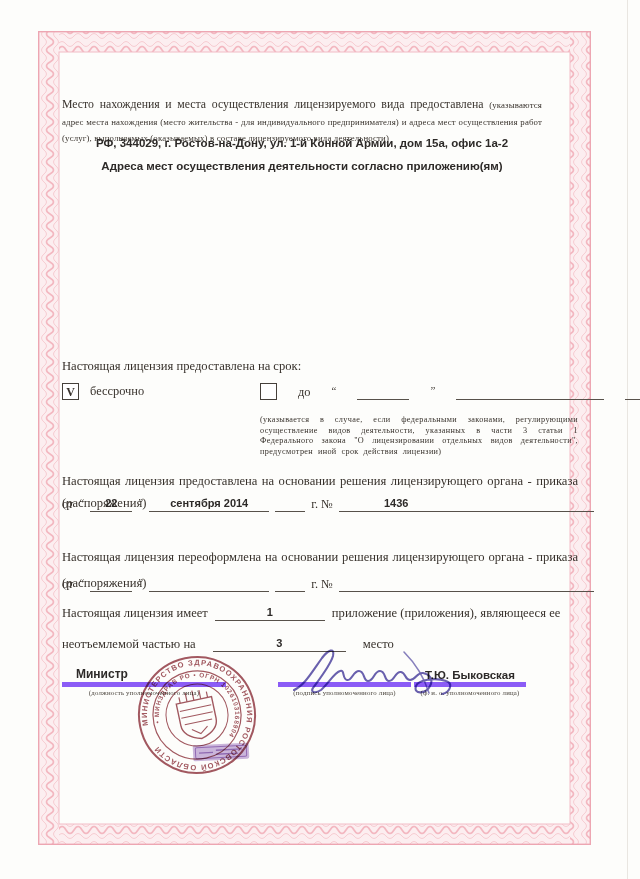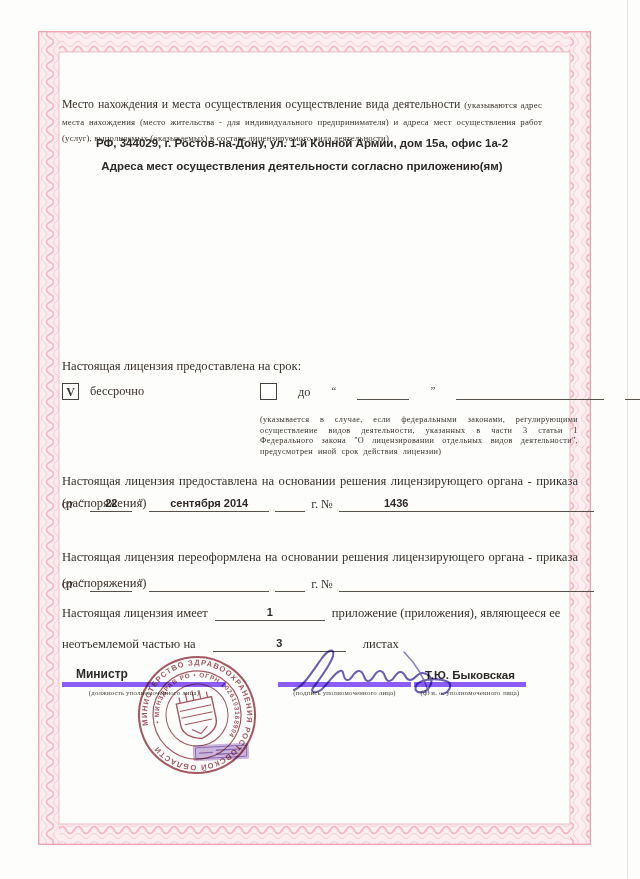--- a/index.html
+++ b/index.html
@@ -92,21 +92,21 @@
     </defs>
     <rect x="38" y="31" width="553" height="21" fill="url(#ph)"></rect>
     <rect x="38" y="824" width="553" height="21" fill="url(#ph)"></rect>
     <rect x="38" y="31" width="21" height="814" fill="url(#pv)"></rect>
     <rect x="570" y="31" width="21" height="814" fill="url(#pv)"></rect>
     <rect x="38.7" y="31.7" width="551.6" height="812.6" fill="none" stroke="#eda6b2" stroke-width="1.4"></rect>
     <rect x="59" y="52" width="511" height="772" fill="none" stroke="#f2bcc6" stroke-width="1"></rect>
   </svg>
   <div class="paper-edge"></div>
 
-  <p class="abs loc-block"><span class="loc-main">Место нахождения и места осуществления осуществление вида деятельности </span><span class="loc-note">(указываются адрес места нахождения (место жительства - для индивидуального предпринимателя) и адреса мест осуществления работ (услуг), выполняемых (оказываемых) в составе лицензируемого вида деятельности)</span></p>
+  <p class="abs loc-block"><span class="loc-main">Место нахождения и места осуществления лицензируемого вида предоставлена </span><span class="loc-note">(указываются адрес места нахождения (место жительства - для индивидуального предпринимателя) и адреса мест осуществления работ (услуг), выполняемых (оказываемых) в составе лицензируемого вида деятельности)</span></p>
 
   <div class="abs addr addr1">РФ, 344029, г. Ростов-на-Дону, ул. 1-й Конной Армии, дом 15а, офис 1а-2</div>
   <div class="abs term-label">Настоящая лицензия предоставлена на срок:</div>
 
   <div class="abs addr addr2">Адреса мест осуществления деятельности согласно приложению(ям)</div>
 
   <div class="abs term-left">
     <span class="cb">
         <span class="mark">V</span>
       </span>
@@ -153,21 +153,21 @@
   </div>
 
   <div class="abs attach-row attach1">
     <span>Настоящая лицензия имеет</span>
     <span class="fill w110"><span class="val">1</span></span>
     <span>приложение (приложения), являющееся ее</span>
   </div>
   <div class="abs attach-row attach2">
     <span>неотъемлемой частью на</span>
     <span class="fill w133"><span class="val">3</span></span>
-    <span>листах</span>
+    <span>место</span>
   </div>
 
   <div class="sig-col sig1">
     <div class="sig-top left">
         <span class="sig-value">Министр</span>
       </div>
     <div class="sig-caption">(должность уполномоченного лица)</div>
   </div>
   <div class="sig-col sig2">
     <div class="sig-top"></div>

